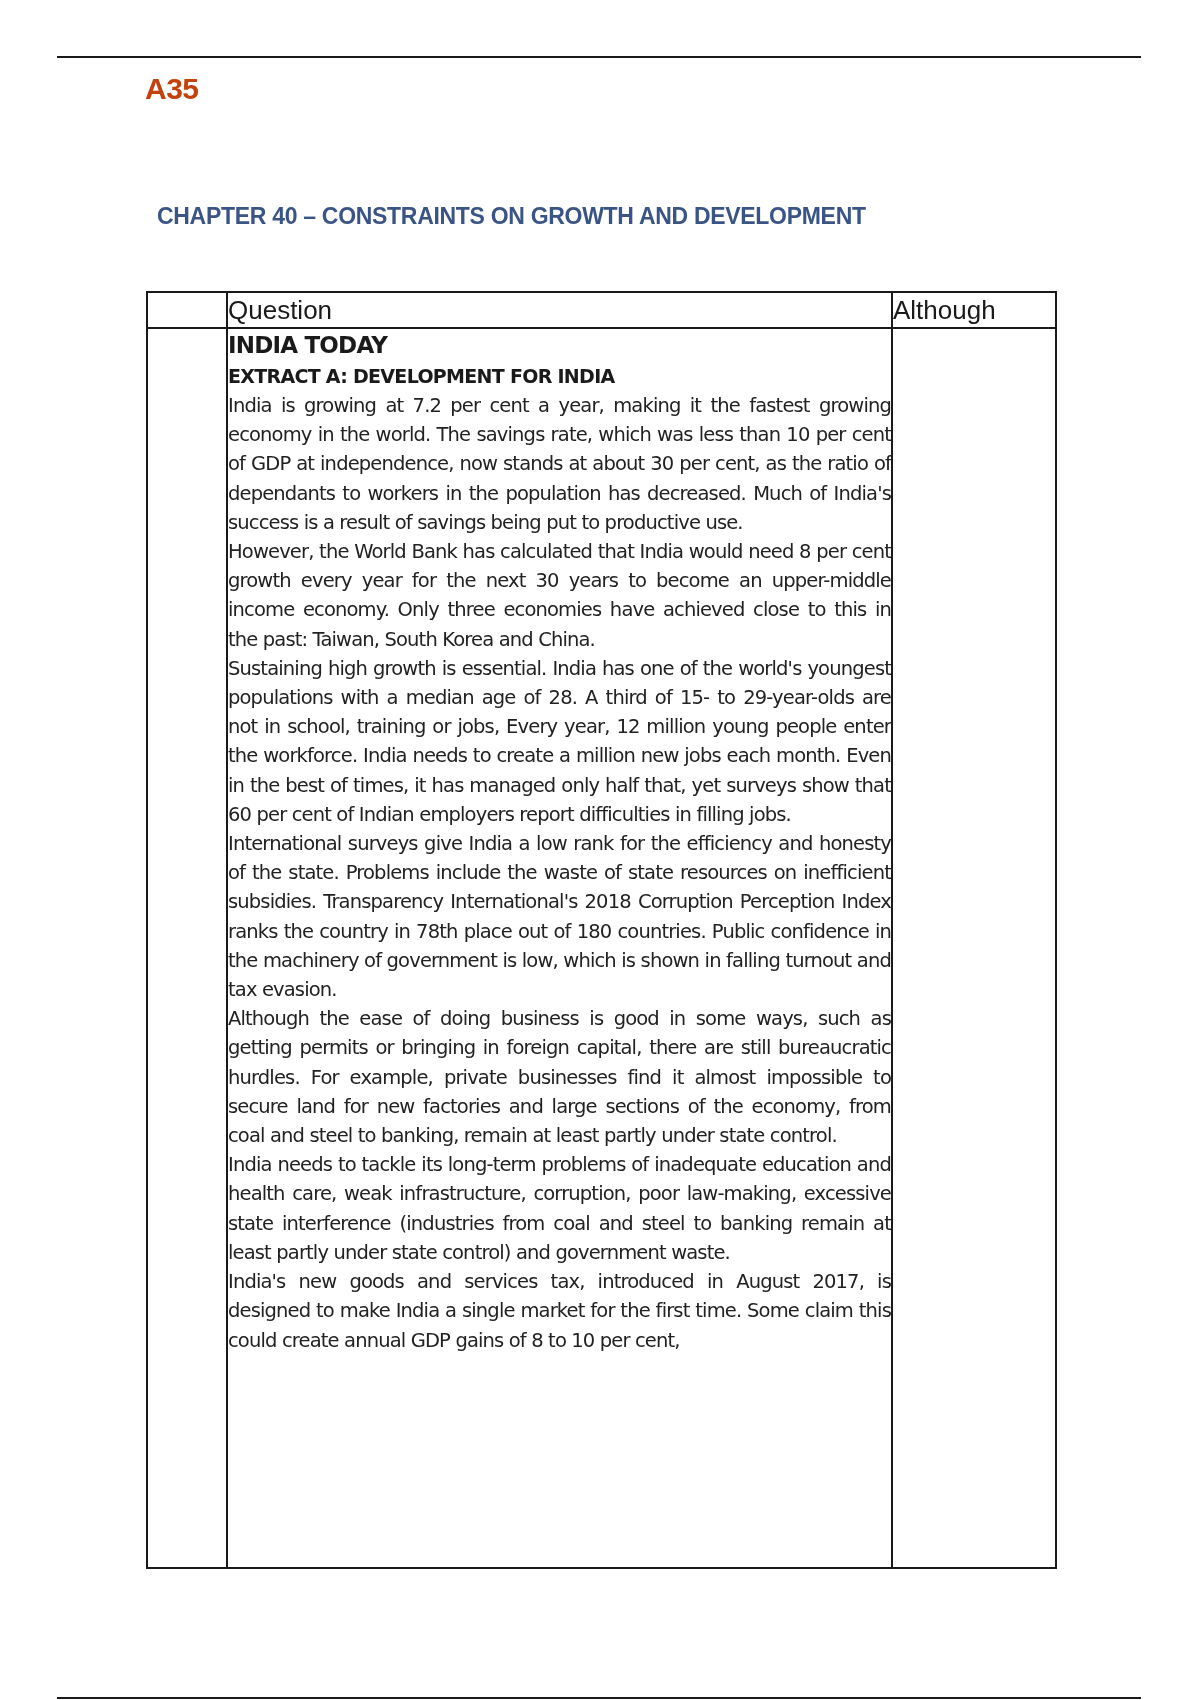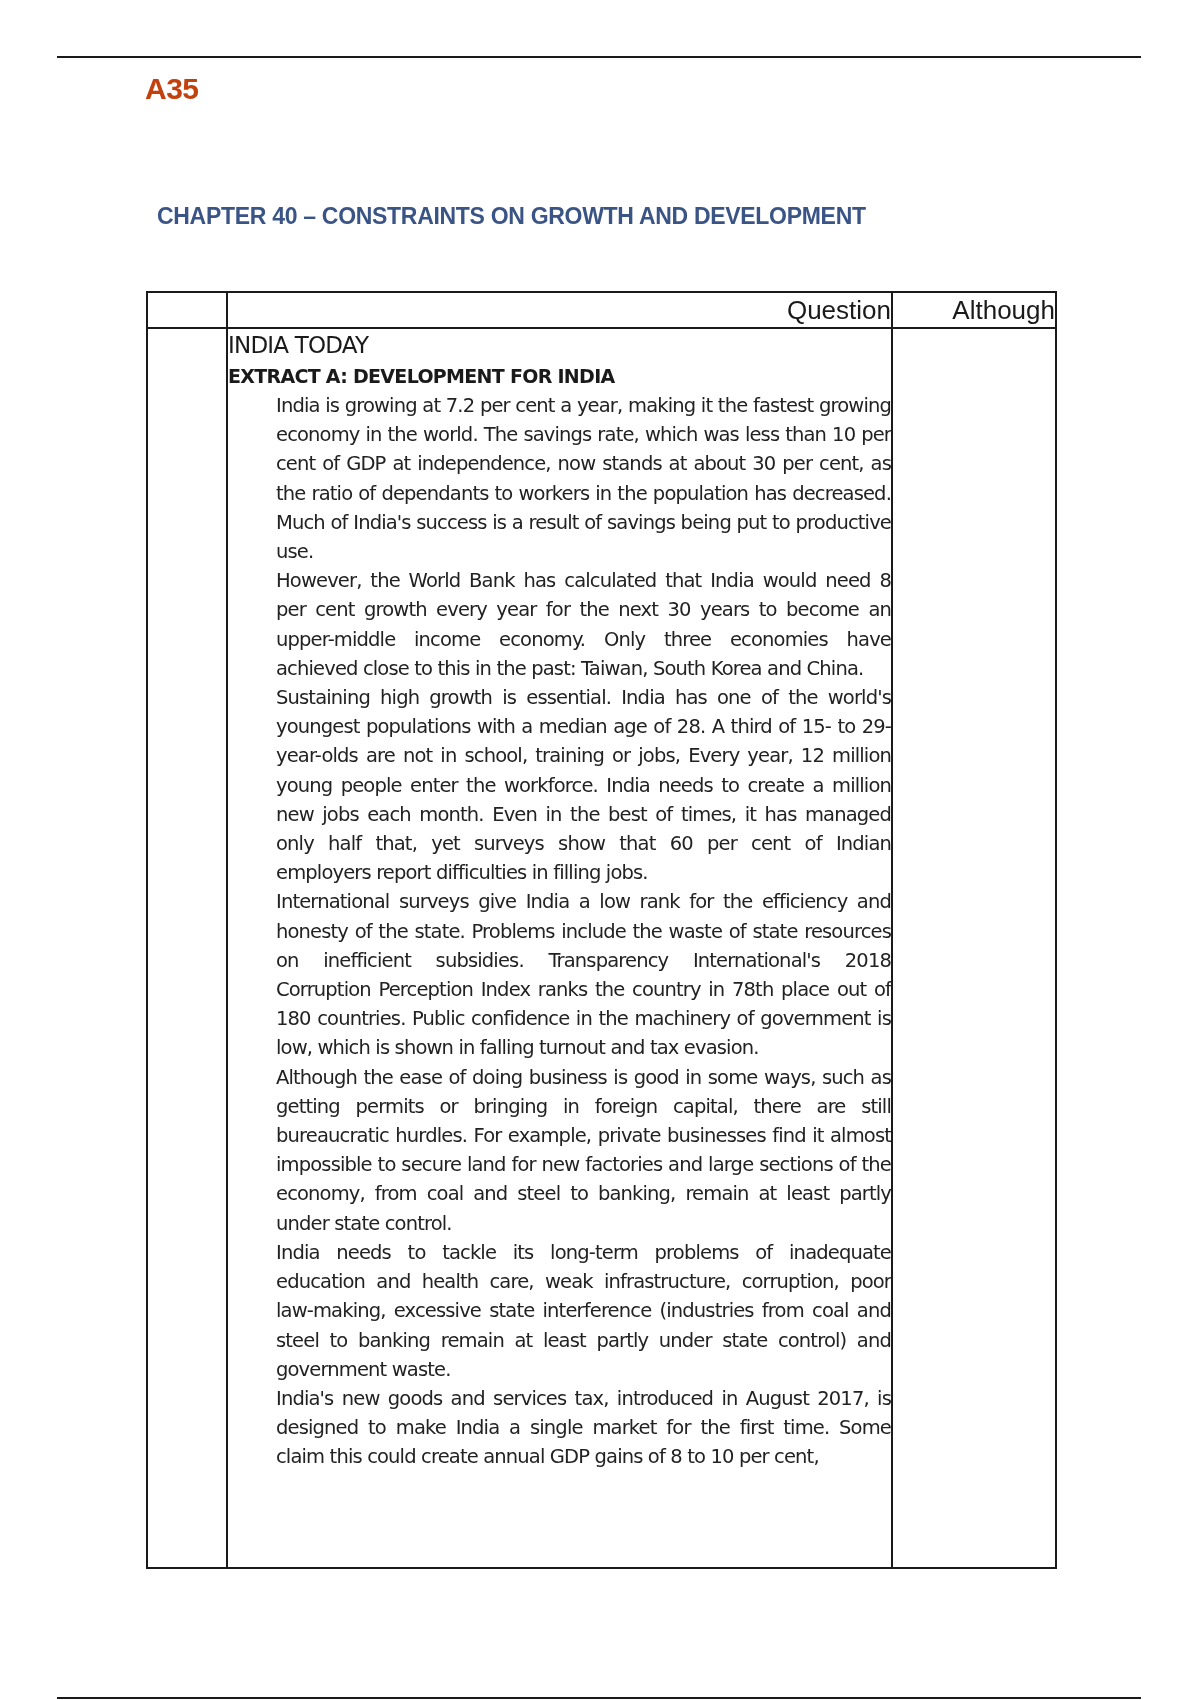--- a/index.html
+++ b/index.html
@@ -59,52 +59,51 @@
       padding: 0;
     }
     col.c-num { width: 80px; }
     col.c-q { width: 665px; }
     col.c-rem { width: 164px; }
     th.hdr {
       font-weight: normal;
       font-size: 26px;
       height: 34px;
       line-height: 34px;
-      text-align: right;
+      text-align: left;
       font-family: "Liberation Sans", sans-serif;
       color: #1a1a1a;
     }
     td.qcell {
       padding: 2px 11px 0 11px;
       font-family: "DejaVu Sans", sans-serif;
       color: #222222;
       height: 1238px;
     }
     .section-title {
       font-size: 23px;
-      font-weight: normal;
+      font-weight: bold;
       line-height: 32px;
       letter-spacing: -0.8px;
       color: #1a1a1a;
     }
     .extract-title {
       font-size: 19px;
       font-weight: bold;
       line-height: 30px;
       letter-spacing: -0.7px;
       color: #1a1a1a;
     }
     .para {
       font-size: 19.5px;
       line-height: 29.2px;
       text-align: justify;
       letter-spacing: -0.85px;
       word-spacing: 0px;
       margin: 0;
-      padding-left: 48px;
     }
   </style>
 </head>
 <body>
 
 <div class="rule top"></div>
 
 <div class="page-code">A35</div>
 
 <div class="chapter-title">CHAPTER 40 – CONSTRAINTS ON GROWTH AND DEVELOPMENT</div>

